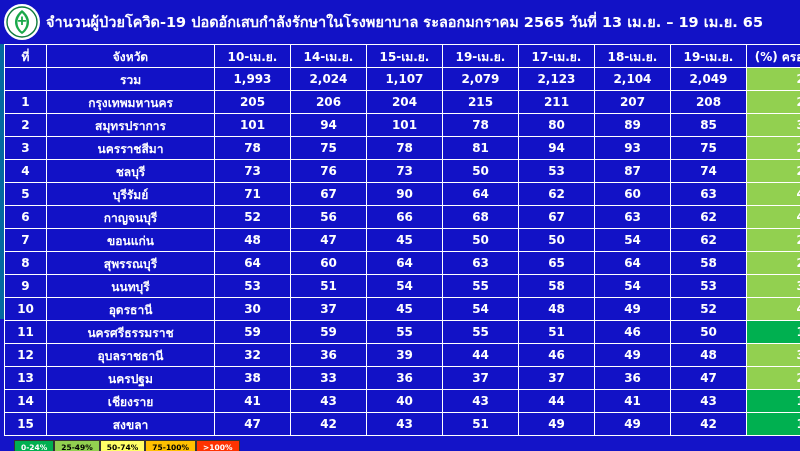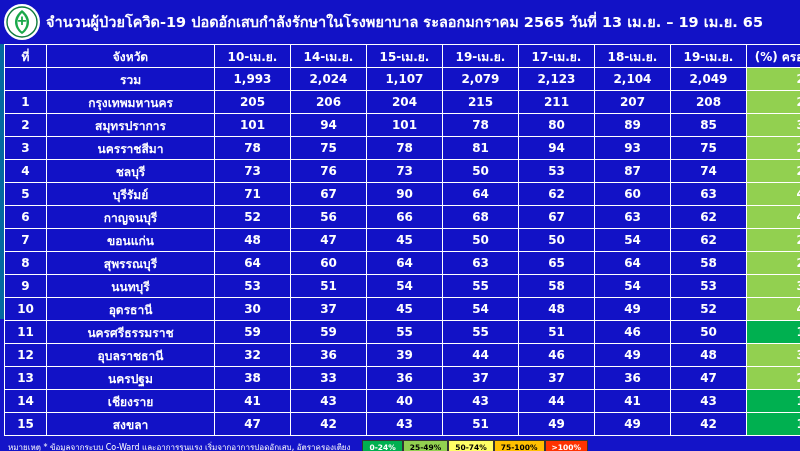--- a/index.html
+++ b/index.html
@@ -361,21 +361,20 @@
             <td class="num white">49</td>
             <td class="num white">49</td>
             <td class="num white">42</td>
             <td class="pct bg-0">12.10%</td>
           </tr>
         </tbody>
     </table>
   </div>
 
   <div class="footer">
-    <div class="footnote">หมายเหตุ * ข้อมูลจากระบบ Co-Ward และอาการรุนแรง เริ่มจากอาการปอดอักเสบ, อัตราครองเตียง</div>
     <div class="legend">
         <div class="legend-item bg-0 dark-text-white">0-24%</div>
         <div class="legend-item bg-25">25-49%</div>
         <div class="legend-item bg-50">50-74%</div>
         <div class="legend-item bg-75">75-100%</div>
         <div class="legend-item bg-100 dark-text-white">&gt;100%</div>
       </div>
   </div>
 
 </div>

